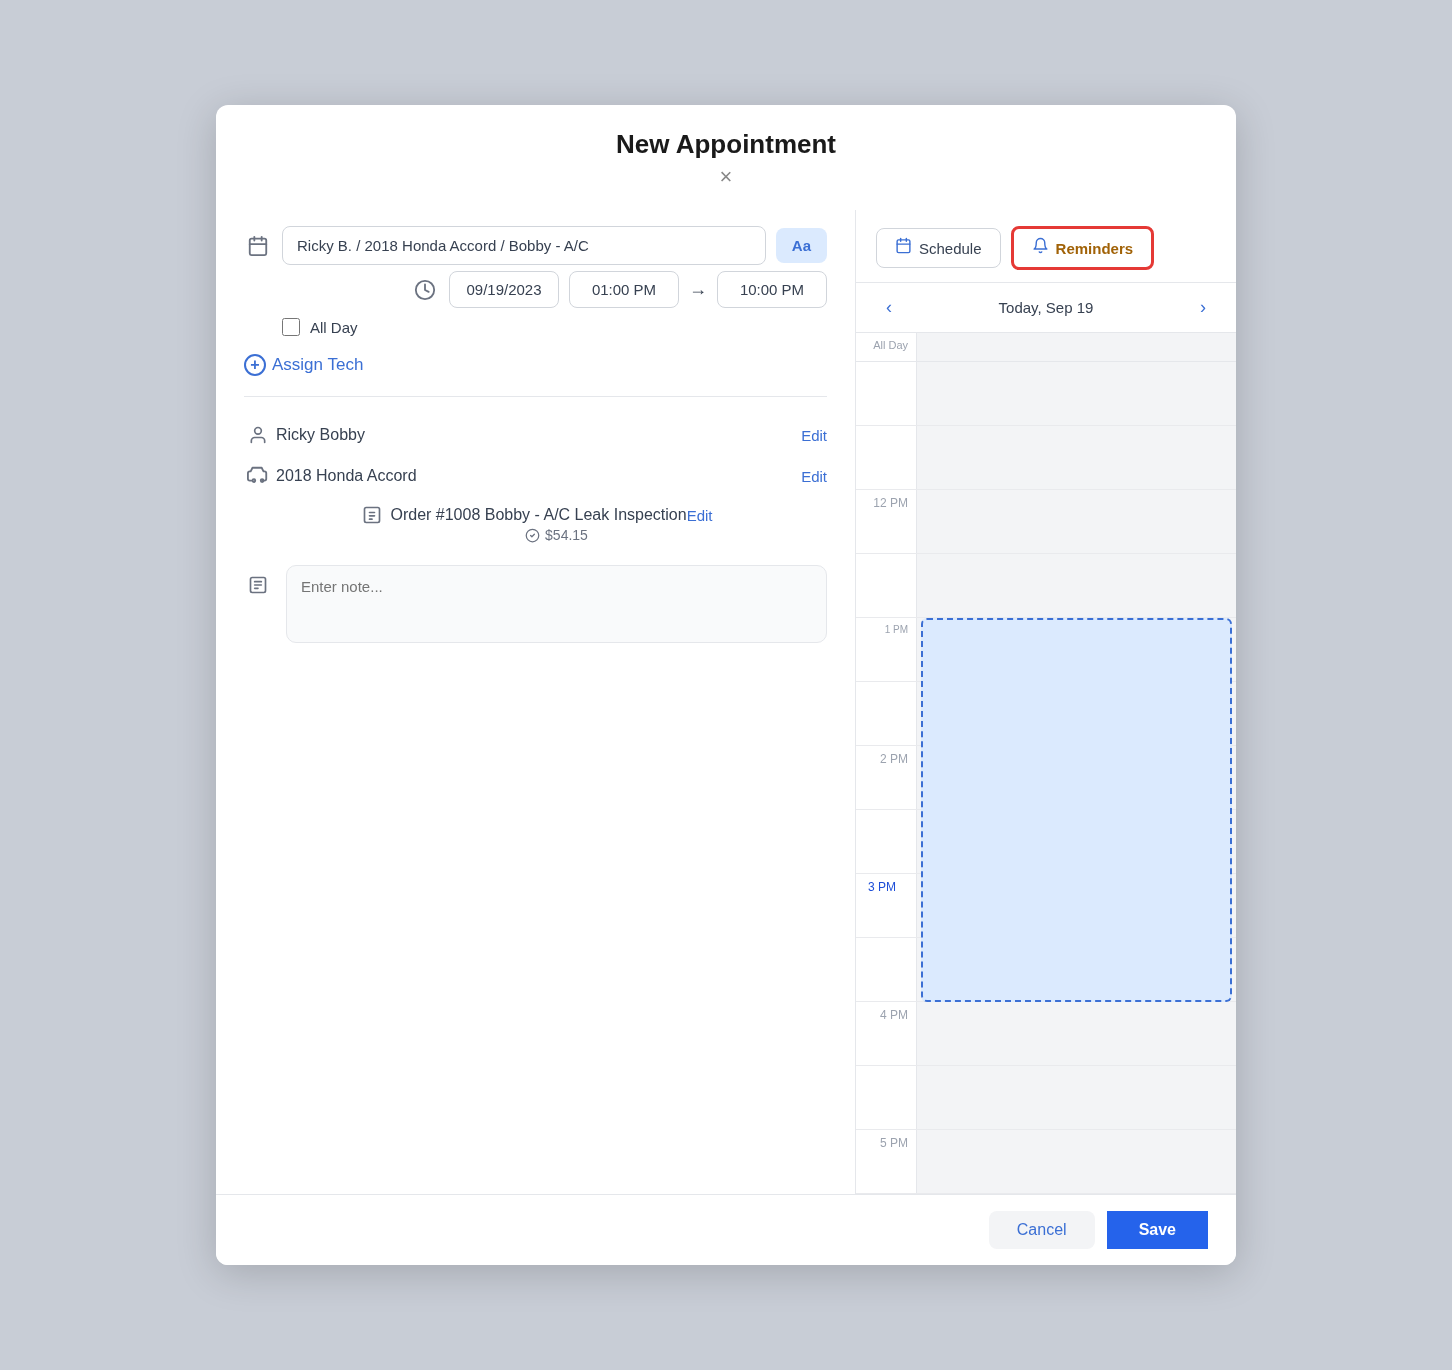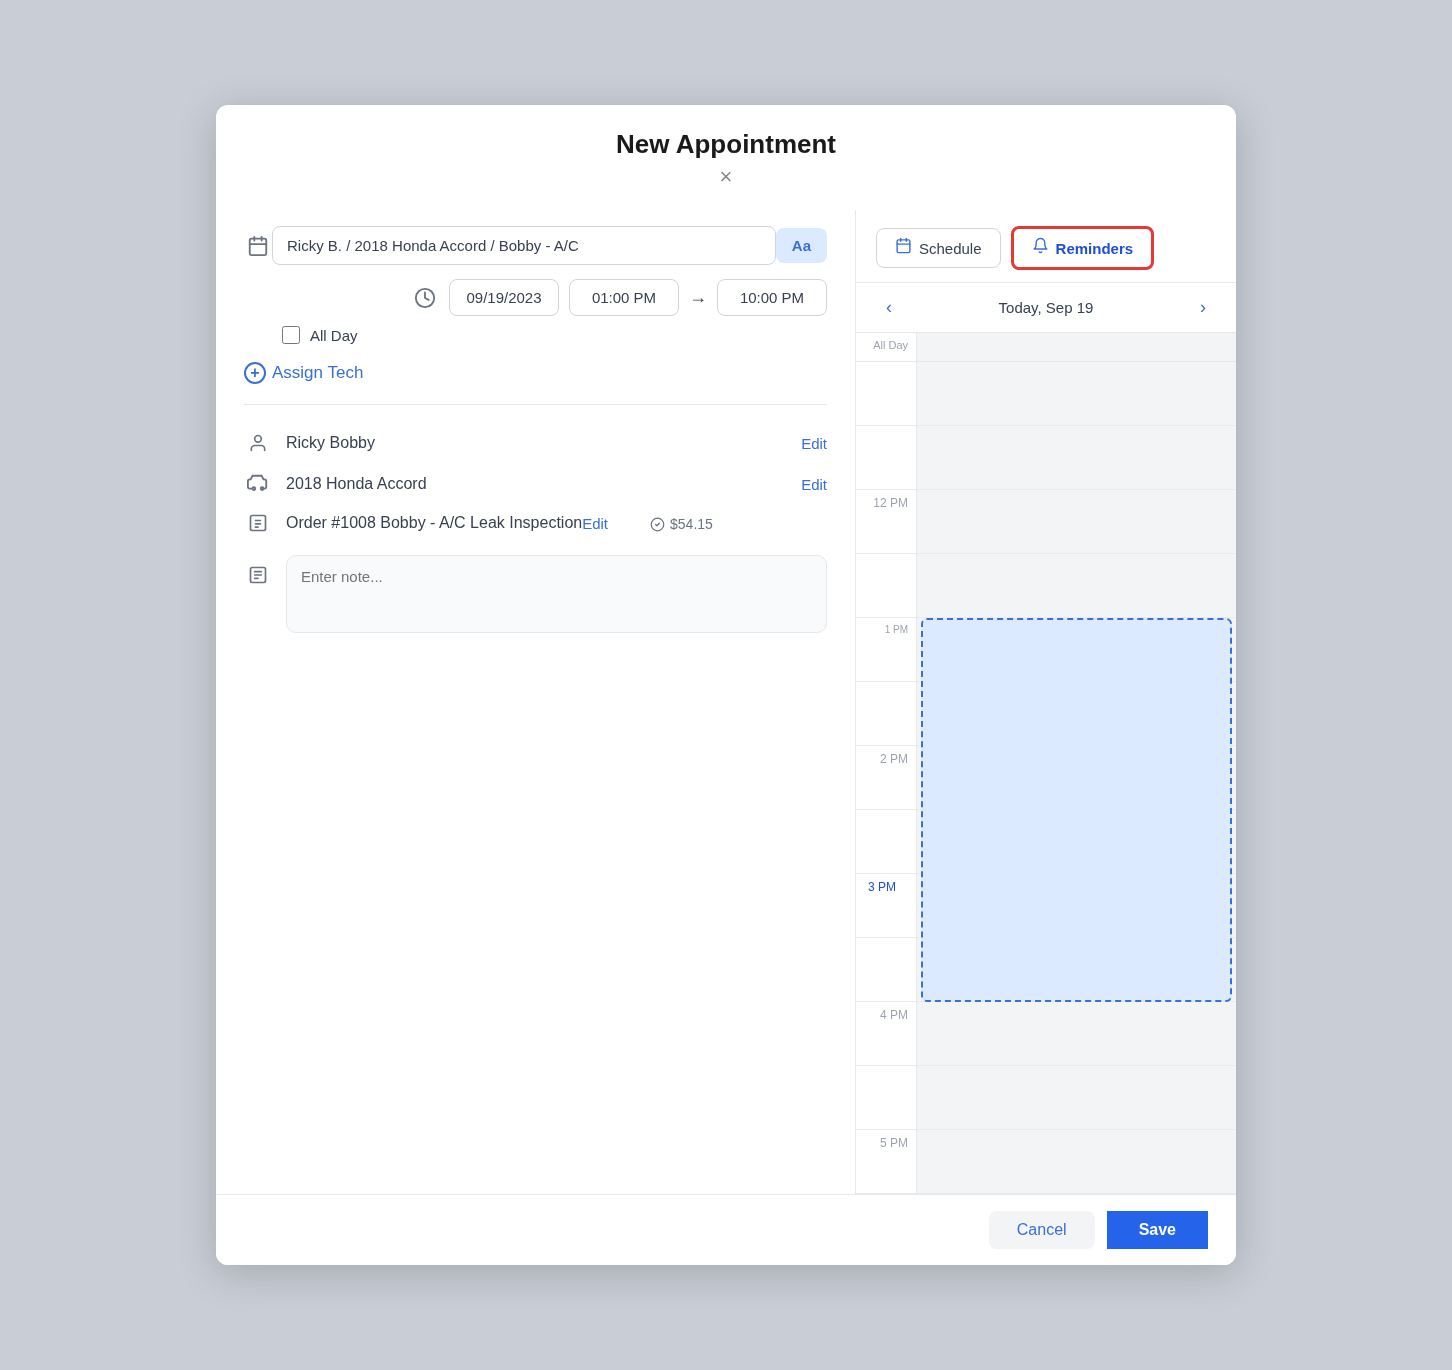--- a/index.html
+++ b/index.html
@@ -59,21 +59,22 @@
       flex: 0 0 640px;
       padding: 16px 28px 24px 28px;
       border-right: 1px solid #e5e7eb;
       display: flex;
       flex-direction: column;
       gap: 0;
     }
     .field-row {
       display: flex;
       align-items: center;
-      margin-bottom: 14px;
+      gap: 10px;
+      margin-bottom: 6px;
     }
     .field-icon {
       color: #6b7280;
       font-size: 20px;
       width: 28px;
       flex-shrink: 0;
       display: flex;
       align-items: center;
       justify-content: center;
     }
@@ -175,21 +176,21 @@
     }
     .info-row {
       display: flex;
       align-items: center;
       justify-content: space-between;
       padding: 10px 0;
     }
     .info-left {
       display: flex;
       align-items: center;
-      gap: 14px;
+      gap: 4px;
     }
     .info-icon {
       color: #6b7280;
       font-size: 20px;
       width: 28px;
       display: flex;
       align-items: center;
       justify-content: center;
     }
     .info-text {
@@ -199,20 +200,21 @@
     .edit-btn {
       background: none;
       border: none;
       color: #3b6fd4;
       font-size: 15px;
       font-weight: 500;
       cursor: pointer;
     }
     .order-row {
       display: flex;
+      flex-direction: column;
       padding: 8px 0;
       align-items: center;
     }
     .order-row-top {
       display: flex;
       align-items: center;
       justify-content: space-between;
     }
     .order-price {
       margin-left: 42px;
@@ -263,21 +265,21 @@
       border: 1.5px solid #d1d5db;
       border-radius: 8px;
       padding: 8px 18px;
       font-size: 15px;
       color: #374151;
       cursor: pointer;
       font-weight: 500;
     }
     .tab-btn.active-reminders {
       border: 3px solid #e53935;
-      color: #1d4ed8;
+      color: #a16207;
       font-weight: 600;
     }
     .tab-btn .tab-icon {
       font-size: 17px;
       color: #3b6fd4;
     }
     .calendar-nav {
       display: flex;
       align-items: center;
       justify-content: space-between;

